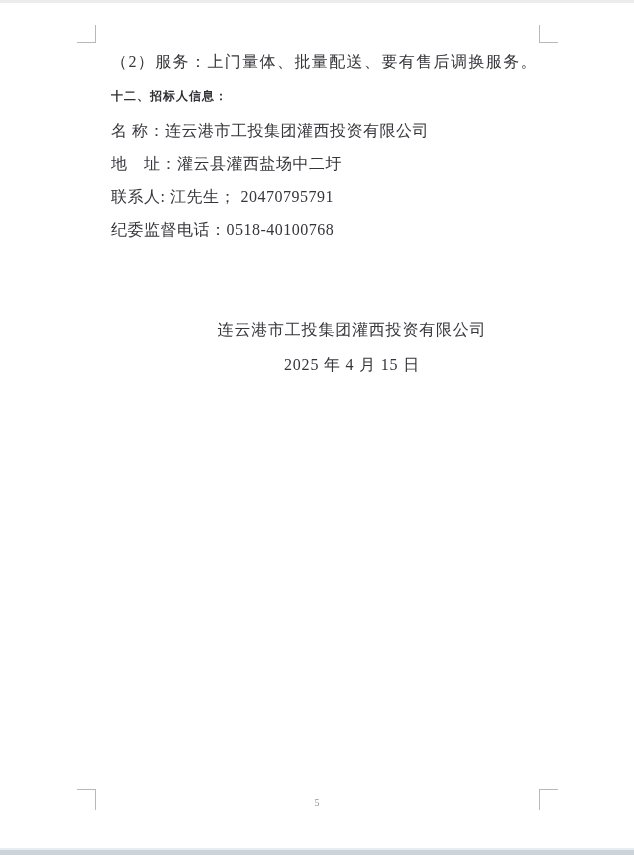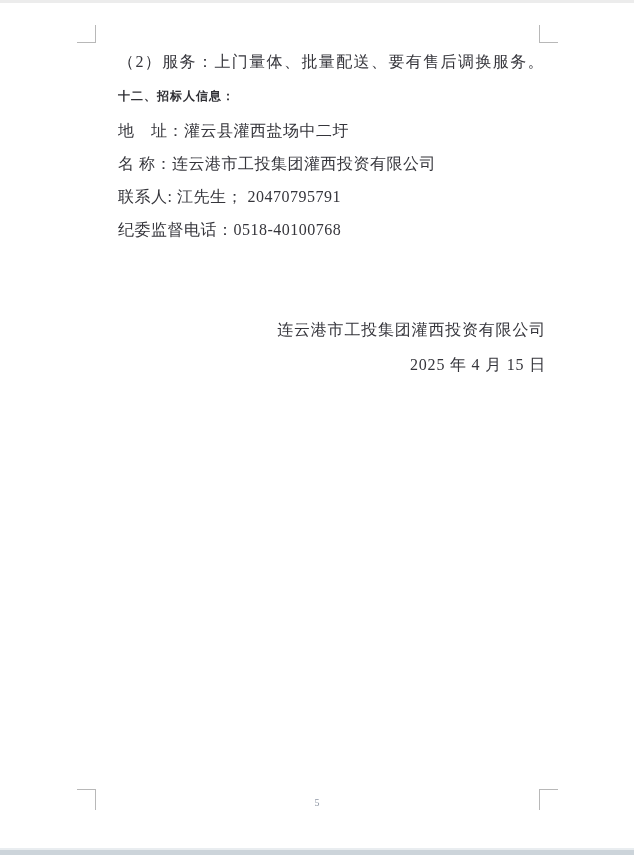--- a/index.html
+++ b/index.html
@@ -34,21 +34,21 @@
     width: 18px;
     height: 17px;
   }
   .crop.tl { left: 77px;  top: 25px;  border-right: 1px solid #b8b8b8; border-bottom: 1px solid #b8b8b8; }
   .crop.tr { left: 539px; top: 25px;  border-left: 1px solid #b8b8b8;  border-bottom: 1px solid #b8b8b8; }
   .crop.bl { left: 77px;  top: 789px; height: 20px; border-right: 1px solid #b8b8b8; border-top: 1px solid #b8b8b8; }
   .crop.br { left: 539px; top: 789px; height: 20px; border-left: 1px solid #b8b8b8;  border-top: 1px solid #b8b8b8; }
 
   .content {
     position: absolute;
-    left: 78px;
+    left: 71px;
     top: 44px;
     width: 468px;
     font-size: 16px;
   }
   .para {
     margin: 0;
     line-height: 35px;
     letter-spacing: 1.4px;
     text-indent: 40px;
     text-align: justify;
@@ -67,21 +67,21 @@
   .info p {
     margin: 0;
     line-height: 33px;
     text-indent: 40px;
     letter-spacing: 0.5px;
   }
   .signature {
     margin-top: 66px;
     margin-left: 94px;
     width: 374px;
-    text-align: right;
+    text-align: center;
   }
   .signature p {
     margin: 0;
     line-height: 35px;
     letter-spacing: 0.8px;
   }
   .page-number {
     position: absolute;
     left: 0; right: 0;
     top: 797px;
@@ -101,22 +101,22 @@
   <div class="crop tr"></div>
   <div class="crop bl"></div>
   <div class="crop br"></div>
 
   <div class="content">
     <p class="para">（2）服务：上门量体、批量配送、要有售后调换服务。</p>
 
     <h3 class="heading">十二、招标人信息：</h3>
 
     <div class="info">
+      <p>名 称：连云港市工投集团灌西投资有限公司</p>
       <p>地　址：灌云县灌西盐场中二圩</p>
-      <p>名 称：连云港市工投集团灌西投资有限公司</p>
       <p>联系人: 江先生；  20470795791</p>
       <p>纪委监督电话：0518-40100768</p>
     </div>
 
     <div class="signature">
       <p>连云港市工投集团灌西投资有限公司</p>
       <p>2025 年 4 月 15 日</p>
     </div>
   </div>
 

